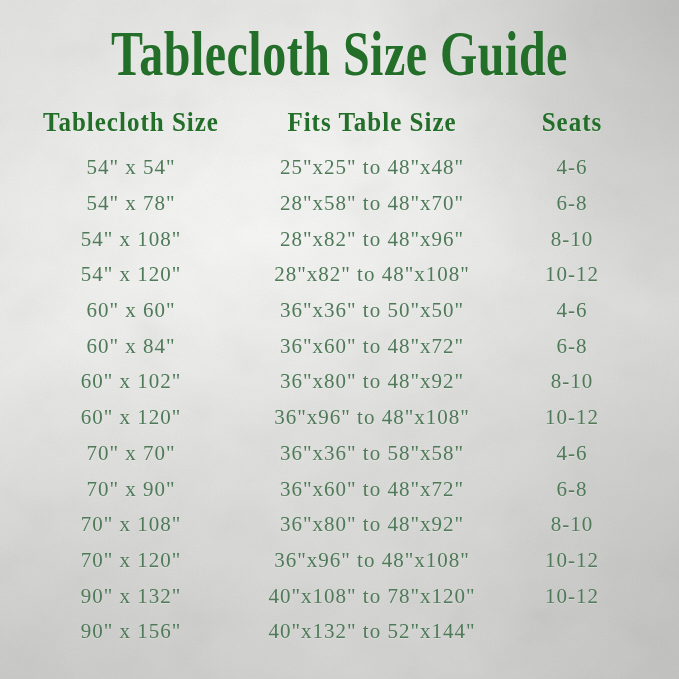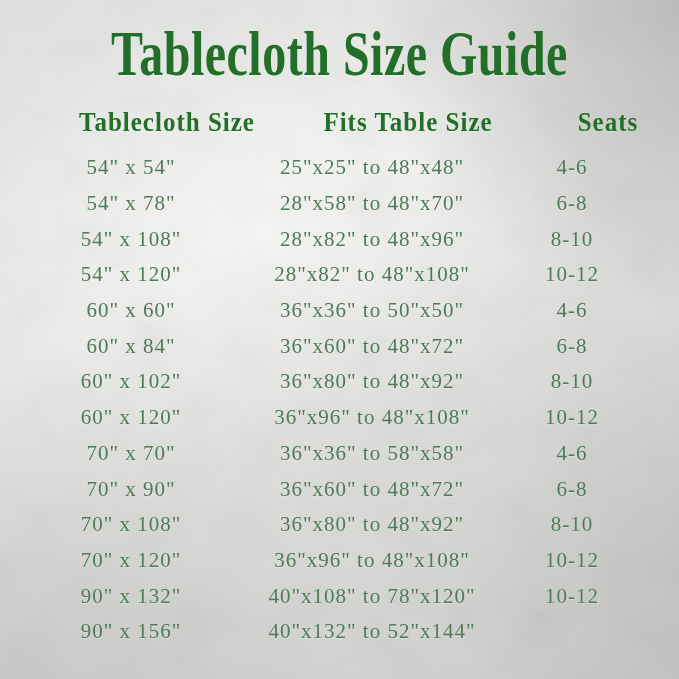--- a/index.html
+++ b/index.html
@@ -17,21 +17,21 @@
   .texture svg{display:block;}
   .title{
     position:absolute;top:22px;left:0;width:100%;margin:0;
     text-align:center;font-size:48px;font-weight:bold;line-height:1;
     letter-spacing:0.5px;color:var(--title-green,#236e28);
     transform:scaleY(1.32);transform-origin:50% 0;
     text-shadow:0 1px 1px rgba(255,255,255,.35);
   }
   .size-table{position:absolute;top:104px;left:0;width:662px;}
   .row{display:grid;grid-template-columns:262px 220px 180px;align-items:center;height:35.7px;}
-  .row.header{height:36px;margin-bottom:10px;margin-left:36px;}
+  .row.header{height:36px;margin-bottom:10px;}
   .cell{
     text-align:center;font-size:21px;letter-spacing:1px;
     color:var(--data-green,#4e7a58);
     text-shadow:0 1px 1px rgba(255,255,255,.3);
     white-space:nowrap;
   }
   .row.header .cell{
     font-size:25px;font-weight:bold;letter-spacing:1px;
     color:var(--title-green,#236e28);
     transform:scaleY(1.1);

